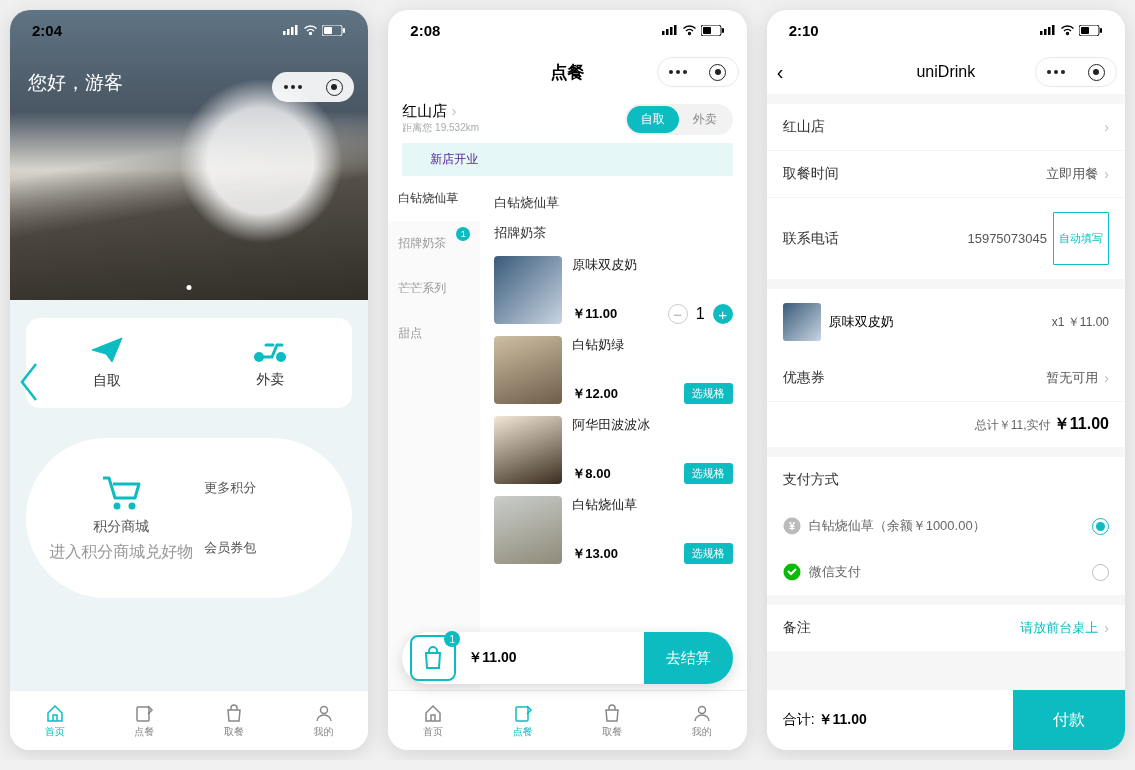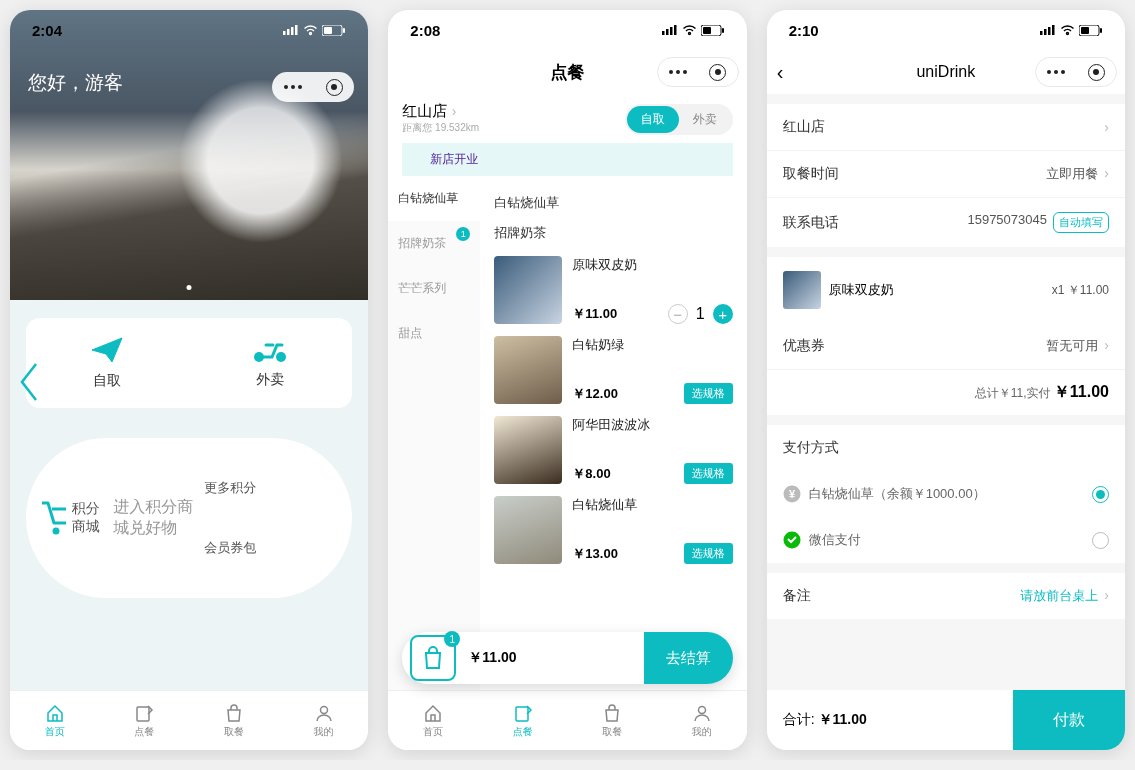--- a/index.html
+++ b/index.html
@@ -19,21 +19,21 @@
   .pill{position:absolute;top:62px;right:14px;width:82px;height:30px;background:rgba(255,255,255,.9);border-radius:18px;display:flex;align-items:center;justify-content:space-around;z-index:5}
   .dots{display:flex;gap:3px}.dots span{width:4px;height:4px;border-radius:50%;background:#222}
   .target{width:17px;height:17px;border:1.8px solid #222;border-radius:50%;display:flex;align-items:center;justify-content:center}
   .target span{width:6px;height:6px;background:#222;border-radius:50%}
   .pager{position:absolute;bottom:10px;left:50%;transform:translateX(-50%);width:5px;height:5px;background:#fff;border-radius:50%;z-index:5}
   .mid{flex:1;background:#edf4f5;padding:18px 16px 0;position:relative}
   .chev-l{position:absolute;left:8px;top:60px;z-index:6;color:#0cbcc1}
   .card1{background:#fff;border-radius:14px;height:90px;display:flex;align-items:center;justify-content:space-around;margin-bottom:30px}
   .vbtn{display:flex;flex-direction:column;align-items:center;gap:8px;font-size:14px;color:#333}
   .card2{background:#fff;border-radius:90px;height:160px;display:flex;align-items:center;padding:0 12px}
-  .mall{flex:0 0 55%;display:flex;flex-direction:row;align-items:center;gap:6px}
+  .mall{flex:0 0 55%;display:flex;flex-direction:column;align-items:center;gap:6px}
   .mall .t{font-size:14px;color:#555}.mall .s{font-size:16px;color:#999}
   .links{flex:1;display:flex;flex-direction:column;justify-content:space-around;height:100%;padding:20px 0;font-size:13px;color:#555}
   .tabbar{height:60px;display:flex;background:#fff;border-top:1px solid #eee}
   .tab{flex:1;display:flex;flex-direction:column;align-items:center;justify-content:center;font-size:10px;color:#888;gap:2px}
   .tab.active{color:#0cbcc1}
   
   .header{height:44px;display:flex;align-items:center;justify-content:center;font-size:17px;font-weight:600;position:relative}
   .hpill{position:absolute;right:8px;top:7px;width:82px;height:30px;background:#fff;border:1px solid #e8e8e8;border-radius:18px;display:flex;align-items:center;justify-content:space-around}
   .store{padding:8px 14px;display:flex;align-items:flex-end;justify-content:space-between}
   .store .l{font-size:15px}.store .d{font-size:10px;color:#aaa}
@@ -68,23 +68,23 @@
   .bag .b{position:absolute;top:-6px;right:-6px;width:16px;height:16px;background:#0cbcc1;color:#fff;font-size:10px;border-radius:50%;display:flex;align-items:center;justify-content:center}
   .ctot{flex:1;font-size:14px;font-weight:600;padding-left:4px}
   .checkout{align-self:stretch;background:#0cbcc1;color:#fff;display:flex;align-items:center;padding:0 22px;border-radius:0 28px 28px 0;font-size:15px}
   
   .s3{background:#f6f6f6;display:flex;flex-direction:column}
   .nav3{height:44px;display:flex;align-items:center;justify-content:center;position:relative;background:#fff}
   .back{position:absolute;left:10px;font-size:20px;color:#000}
   .block{background:#fff;margin-top:10px}
   .row{display:flex;align-items:center;justify-content:space-between;padding:14px 16px;font-size:14px;color:#333}
   .row+.row{border-top:1px solid #f3f3f3}
-  .rr{display:flex;gap:6px;color:#555;font-size:13px}
+  .rr{display:flex;align-items:center;gap:6px;color:#555;font-size:13px}
   .chev{color:#bbb;font-size:14px}
-  .auto{border:1px solid #0cbcc1;color:#0cbcc1;font-size:11px;padding:2px 5px;border-radius:6px}
+  .auto{border:1px solid #0cbcc1;color:#0cbcc1;font-size:11px;padding:18px 5px;border-radius:1px}
   .orderitem{display:flex;align-items:center;gap:8px;padding:14px 16px}
   .oi-thumb{width:38px;height:38px;border-radius:3px;background:linear-gradient(135deg,#3a5b7a,#c8d4e2)}
   .oi-name{font-size:13px;flex:1}
   .oi-r{font-size:12px;color:#555}
   .totrow{text-align:right;padding:12px 16px;font-size:12px;color:#666;border-top:1px solid #f3f3f3}
   .totrow b{font-size:16px;color:#000;font-weight:700}
   .payrow{display:flex;align-items:center;gap:8px;padding:14px 16px;font-size:13px;color:#666}
   .radio{width:17px;height:17px;border:1.5px solid #bbb;border-radius:50%;margin-left:auto}
   .radio.on{border-color:#0cbcc1;display:flex;align-items:center;justify-content:center}
   .radio.on span{width:9px;height:9px;background:#0cbcc1;border-radius:50%}

